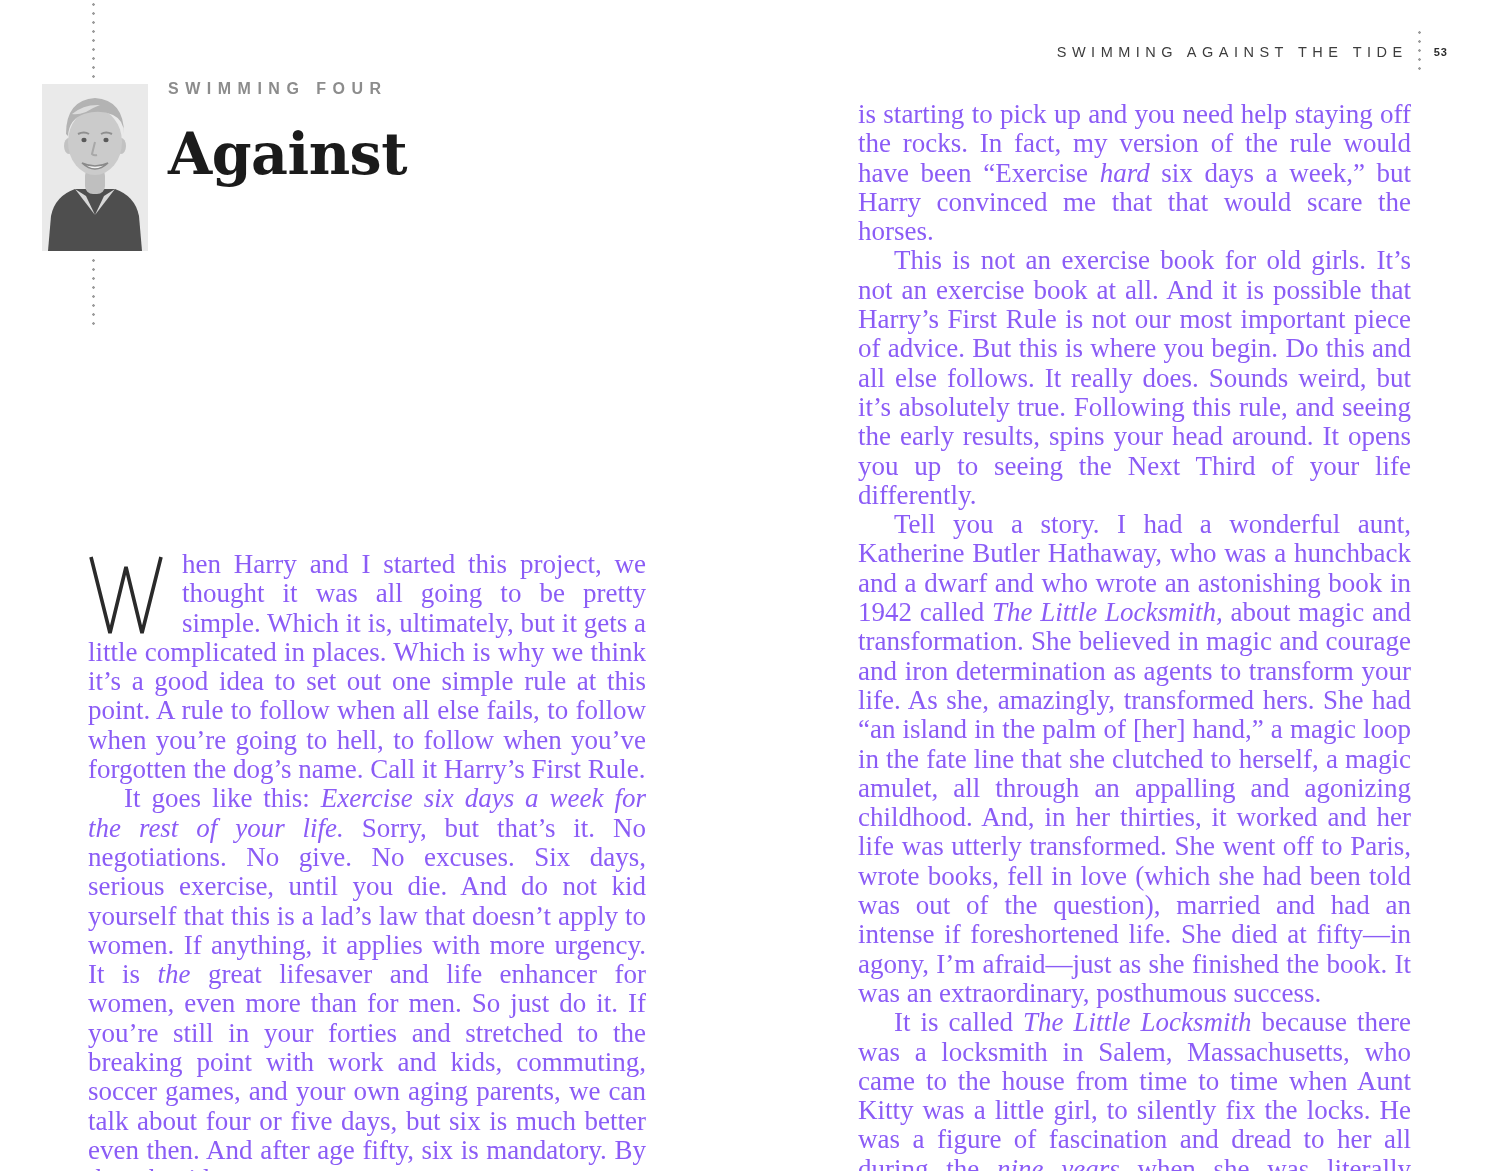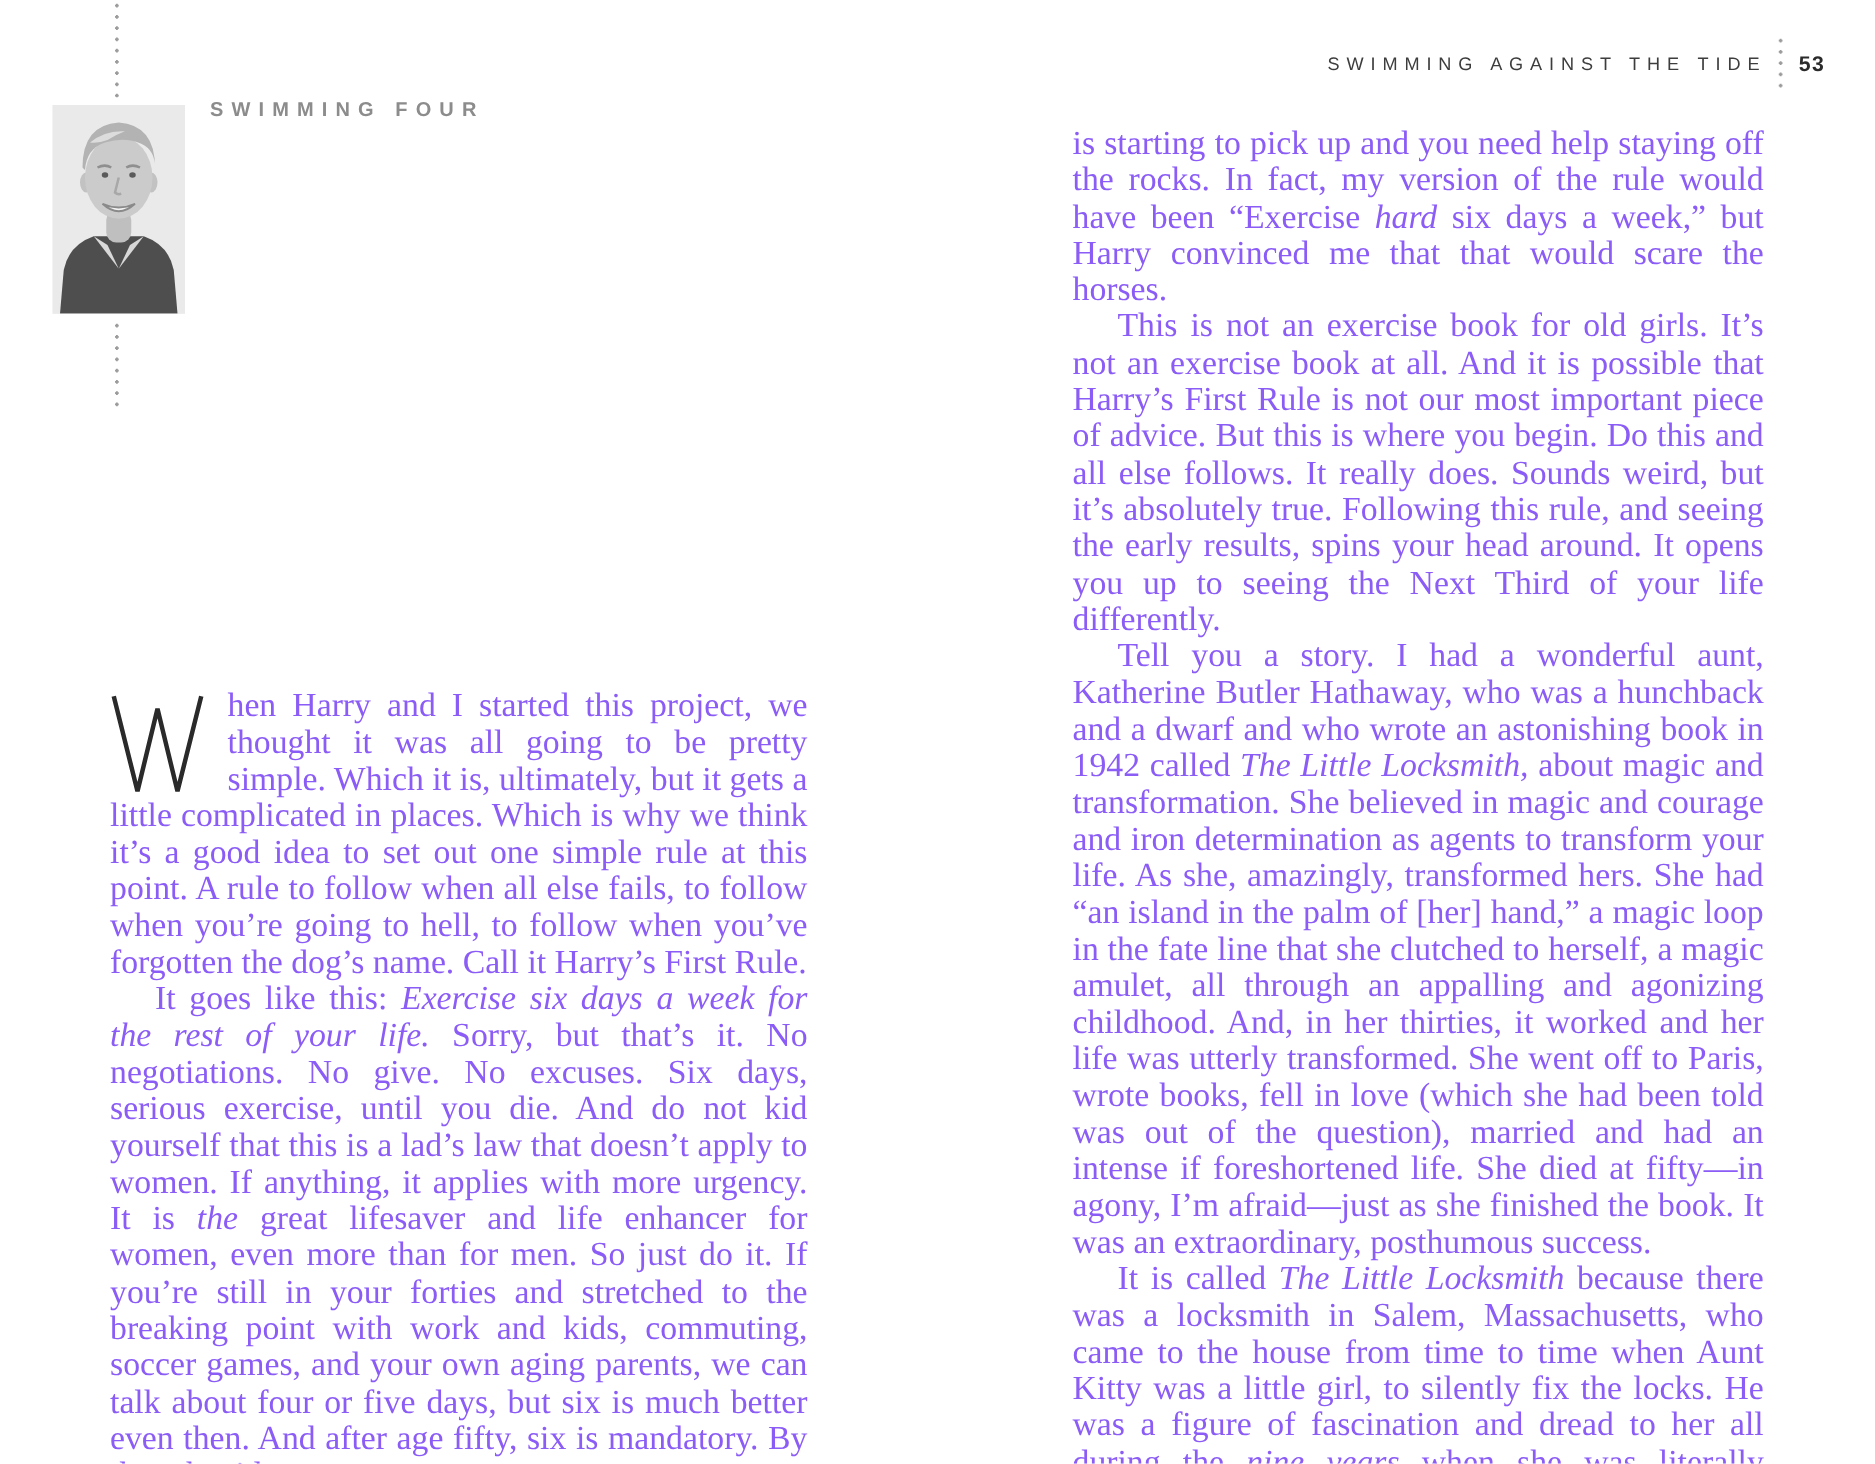--- a/index.html
+++ b/index.html
@@ -15,27 +15,27 @@
   .portrait{position:absolute;left:42px;top:84px;width:106px;height:167px;margin:0;
             background:#eaeaea;overflow:hidden;}
   
   .chapter-head{position:absolute;left:168px;top:80px;}
   .chapter-label{font-family:"Liberation Sans", sans-serif;font-size:16px;font-weight:700;
                  letter-spacing:6.5px;color:#8c8c8c;}
   .chapter-title{margin:22px 0 0;font-family:"DejaVu Serif", serif;font-weight:600;
                  font-size:57px;line-height:67px;color:#1b1b1b;letter-spacing:-0.5px;}
   .chapter-title span{display:block;}
   
-  .running-head{position:absolute;top:28px;right:40px;display:flex;align-items:center;height:48px;}
+  .running-head{position:absolute;top:28px;right:52px;display:flex;align-items:center;height:48px;}
   .running-title{font-family:"Liberation Sans", sans-serif;font-size:14.5px;font-weight:500;
                  letter-spacing:5.5px;color:#3d3d3d;white-space:nowrap;}
   .head-dots{position:relative;width:3px;height:48px;margin:0 13px 0 10px;
     background-image:radial-gradient(circle,#9c9c9c 1.3px,rgba(0,0,0,0) 1.45px);
     background-size:3px 9px;background-repeat:repeat-y;}
-  .pagenum{font-family:"Liberation Sans", sans-serif;font-size:17px;font-weight:700;color:#2b2b2b;
+  .pagenum{font-family:"Liberation Sans", sans-serif;font-size:11px;font-weight:700;color:#2b2b2b;
            letter-spacing:1px;}
   
   .body-text{position:absolute;font-size:27px;line-height:29.3px;color:#8b5cf6;
              text-align:justify;hyphens:auto;-webkit-hyphens:auto;}
   .left-body{left:88px;top:550px;width:558px;}
   .right-body{left:858px;top:100px;width:553px;}
   .para{margin:0;}
   .para.indent{text-indent:36px;}
   .para em{font-style:italic;}
   .dropcap{float:left;width:76px;height:80px;margin:5px 18px 0 0;}
@@ -68,20 +68,21 @@
         <path d="M53 58 Q51 66 50 70 Q52 72 55 71" stroke="#a8a8a8" stroke-width="2" fill="none"></path>
         <path d="M40 79 Q53 91 66 79 Q53 85 40 79 Z" fill="#f2f2f2" stroke="#8a8a8a" stroke-width="1.5"></path>
       </svg>
     </figure>
 
     <div class="dotted-v seg-bottom"></div>
 
     <header class="chapter-head">
       <div class="chapter-label">SWIMMING FOUR</div>
       <h1 class="chapter-title">
+        <span>Against</span>
       </h1>
     </header>
 
     <div class="body-text left-body" id="left-text">
         <p class="para"><span class="dropcap" title="W" aria-label="W">
             <svg width="76" height="80" viewBox="0 0 76 80">
               <path d="M3 2 L22 78 L38 12 L54 78 L73 2" fill="none" stroke="#2a2a2a" stroke-width="3.6"></path>
             </svg>
           </span><span>hen Harry and I started this project, we thought it was all going to be pretty simple. Which it is, ultimately, but it gets a little complicated in places. Which is why we think it’s a good idea to set out one simple rule at this point. A rule to follow when all else fails, to follow when you’re going to hell, to follow when you’ve forgotten the dog’s name. Call it Harry’s First Rule.</span></p>
         <p class="para indent"><span>It goes like this: </span><em>Exercise six days a week for the rest of your life.</em><span> Sorry, but that’s it. No negotiations. No give. No excuses. Six days, serious exercise, until you die. And do not kid yourself that this is a lad’s law that doesn’t apply to women. If anything, it applies with more urgency. It is </span><em>the</em><span> great lifesaver and life enhancer for women, even more than for men. So just do it. If you’re still in your forties and stretched to the breaking point with work and kids, commuting, soccer games, and your own aging parents, we can talk about four or five days, but six is much better even then. And after age fifty, six is mandatory. By then the tide</span></p>

